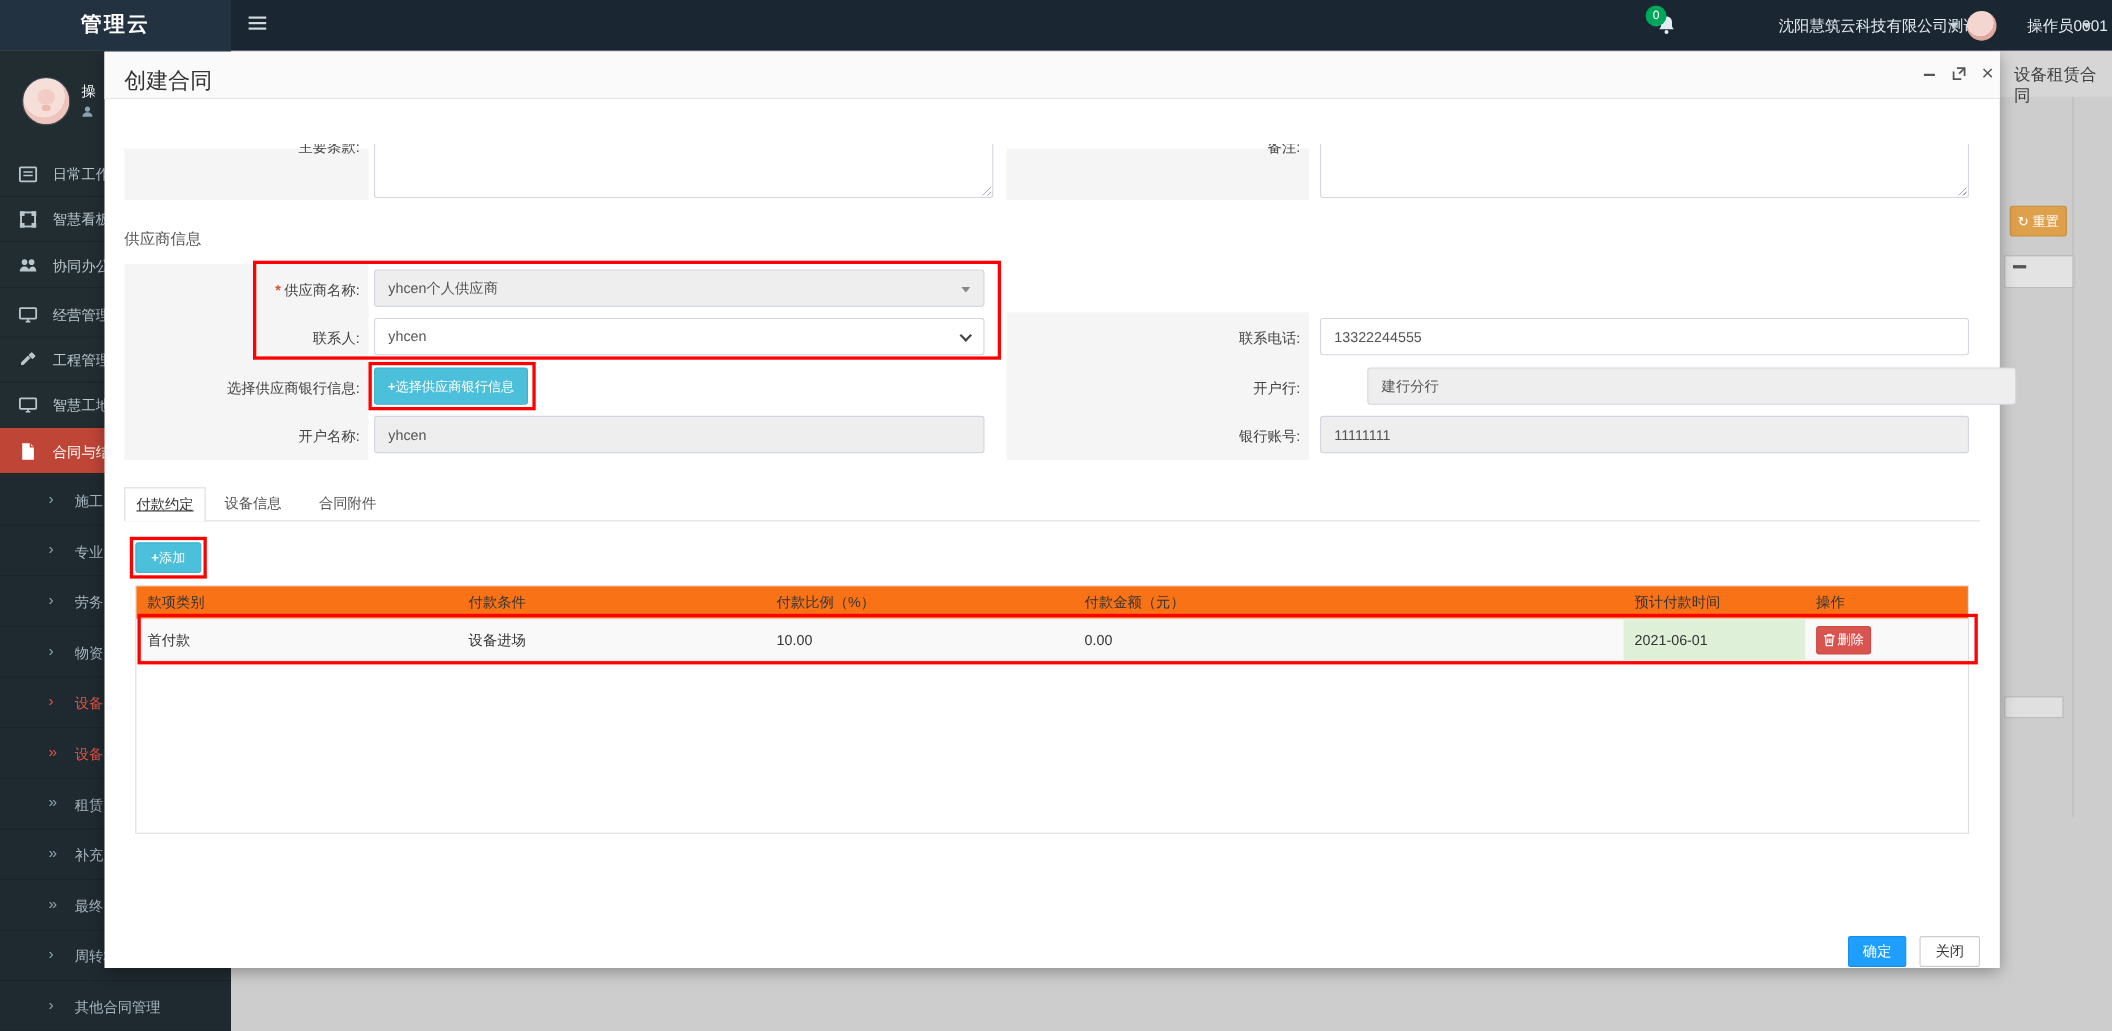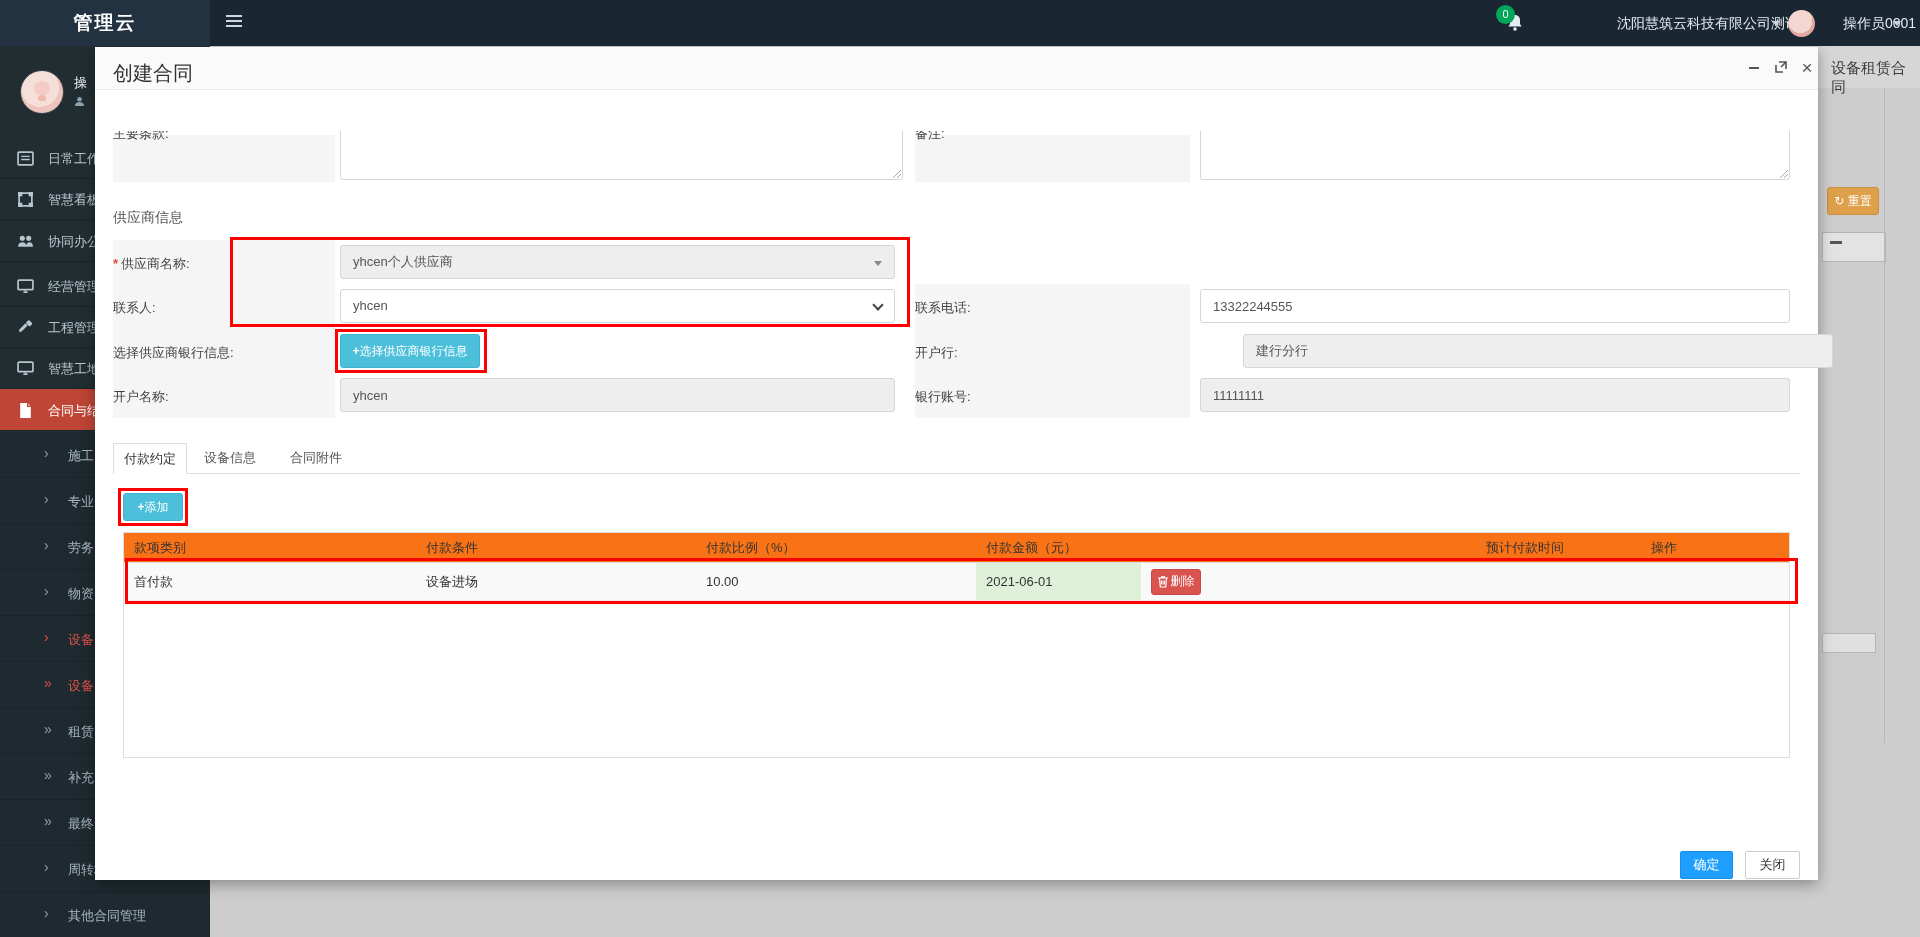--- a/index.html
+++ b/index.html
@@ -45,21 +45,21 @@
   .bg-box2 { position:absolute; left:1612px; top:587px; width:54px; height:20px; background:#e0e0e0; border:1px solid #b5b5b5; }
 
   
   #modal { position:absolute; left:95px; top:47px; width:1723px; height:833px; background:#fff;
     box-shadow:0 4px 14px rgba(0,0,0,.35); z-index:10; }
   #modal-header { position:absolute; left:0; top:0; width:100%; height:43px; background:#fafafa; border-bottom:1px solid #e8e8e8; }
   #modal-title { position:absolute; left:18px; top:13px; font-size:20px; color:#333; }
   .hdr-ico { position:absolute; top:13px; width:18px; height:18px; color:#555; text-align:center; cursor:pointer; }
 
   .lblcell { position:absolute; background:#f5f5f5; }
-  .flabel { position:absolute; font-size:13px; color:#444; white-space:nowrap; }
+  .flabel { position:absolute; font-size:13px; color:#444; text-align:right; white-space:nowrap; }
   .req { color:#dd4b39; margin-right:3px; }
   .tinput { position:absolute; height:34px; border:1px solid #d2d6de; border-radius:3px;
     font-size:13px; color:#555; padding:0 12px; background:#fff; font-family:inherit; }
   .tinput[disabled], .tinput.disabled { background:#eeeeee; color:#555; }
   .fake-select { position:absolute; height:34px; border:1px solid #d2d6de; border-radius:3px;
     font-size:13px; color:#555; line-height:32px; padding:0 12px; background:#fff; }
   .fake-select.disabled { background:#eee; }
   .sel-caret { position:absolute; right:12px; top:15px; width:0; height:0;
     border-left:4px solid transparent; border-right:4px solid transparent; border-top:5px solid #888; }
   .sel-chev { position:absolute; right:12px; top:11px; width:8px; height:8px;
@@ -294,39 +294,40 @@
   <span class="flabel" style="left:820px;top:297px;width:267px;">开户行:</span>
   <input class="tinput disabled" style="left: 1148px; top: 287px; width: 590px;" disabled="" value="建行分行">
 
   <span class="flabel" style="left:18px;top:341px;width:214px;">开户名称:</span>
   <input class="tinput disabled" style="left: 245px; top: 331px; width: 555px;" disabled="" value="yhcen">
 
   <span class="flabel" style="left:820px;top:341px;width:267px;">银行账号:</span>
   <input class="tinput disabled" style="left: 1105px; top: 331px; width: 590px;" disabled="" value="11111111">
 
   <div id="tab-line"></div>
-  <div class="tab active" style="left:18px;width:74px;">付款约定</div>
+  <div class="tab active" style="left:18px;width:74px;text-decoration:underline;">付款约定</div>
   <div class="tab" style="left:95px;width:80px;">设备信息</div>
   <div class="tab" style="left:181px;width:80px;">合同附件</div>
 
   <div class="cyan-btn abs" style="left:28px;top:446px;width:60px;height:28px;line-height:26px;"><b>+</b><span>添加</span></div>
 
   <div id="pay-table">
     <div class="trow head">
       <div class="tcell c1">款项类别</div>
       <div class="tcell c2">付款条件</div>
       <div class="tcell c3">付款比例（%）</div>
       <div class="tcell c4">付款金额（元）</div>
       <div class="tcell c5">预计付款时间</div>
       <div class="tcell c6">操作</div>
     </div>
     <div class="trow data">
       <div class="tcell c1">首付款</div>
       <div class="tcell c2">设备进场</div>
       <div class="tcell c3">10.00</div>
+      <div class="tcell c4">0.00</div>
       <div class="tcell c5 green">2021-06-01</div>
       <div class="tcell c6">
         <div id="del-btn">
           <svg width="10" height="12" viewBox="0 0 10 12">
               <path d="M0 2h10M1.5 2l.8 9h5.4l.8-9M3.5 2V.8h3V2" fill="none" stroke="#fff" stroke-width="1.2"></path>
               <path d="M3.5 4.5v4M5 4.5v4M6.5 4.5v4" stroke="#fff" stroke-width="1"></path>
             </svg>
           <span>删除</span>
         </div>
       </div>

